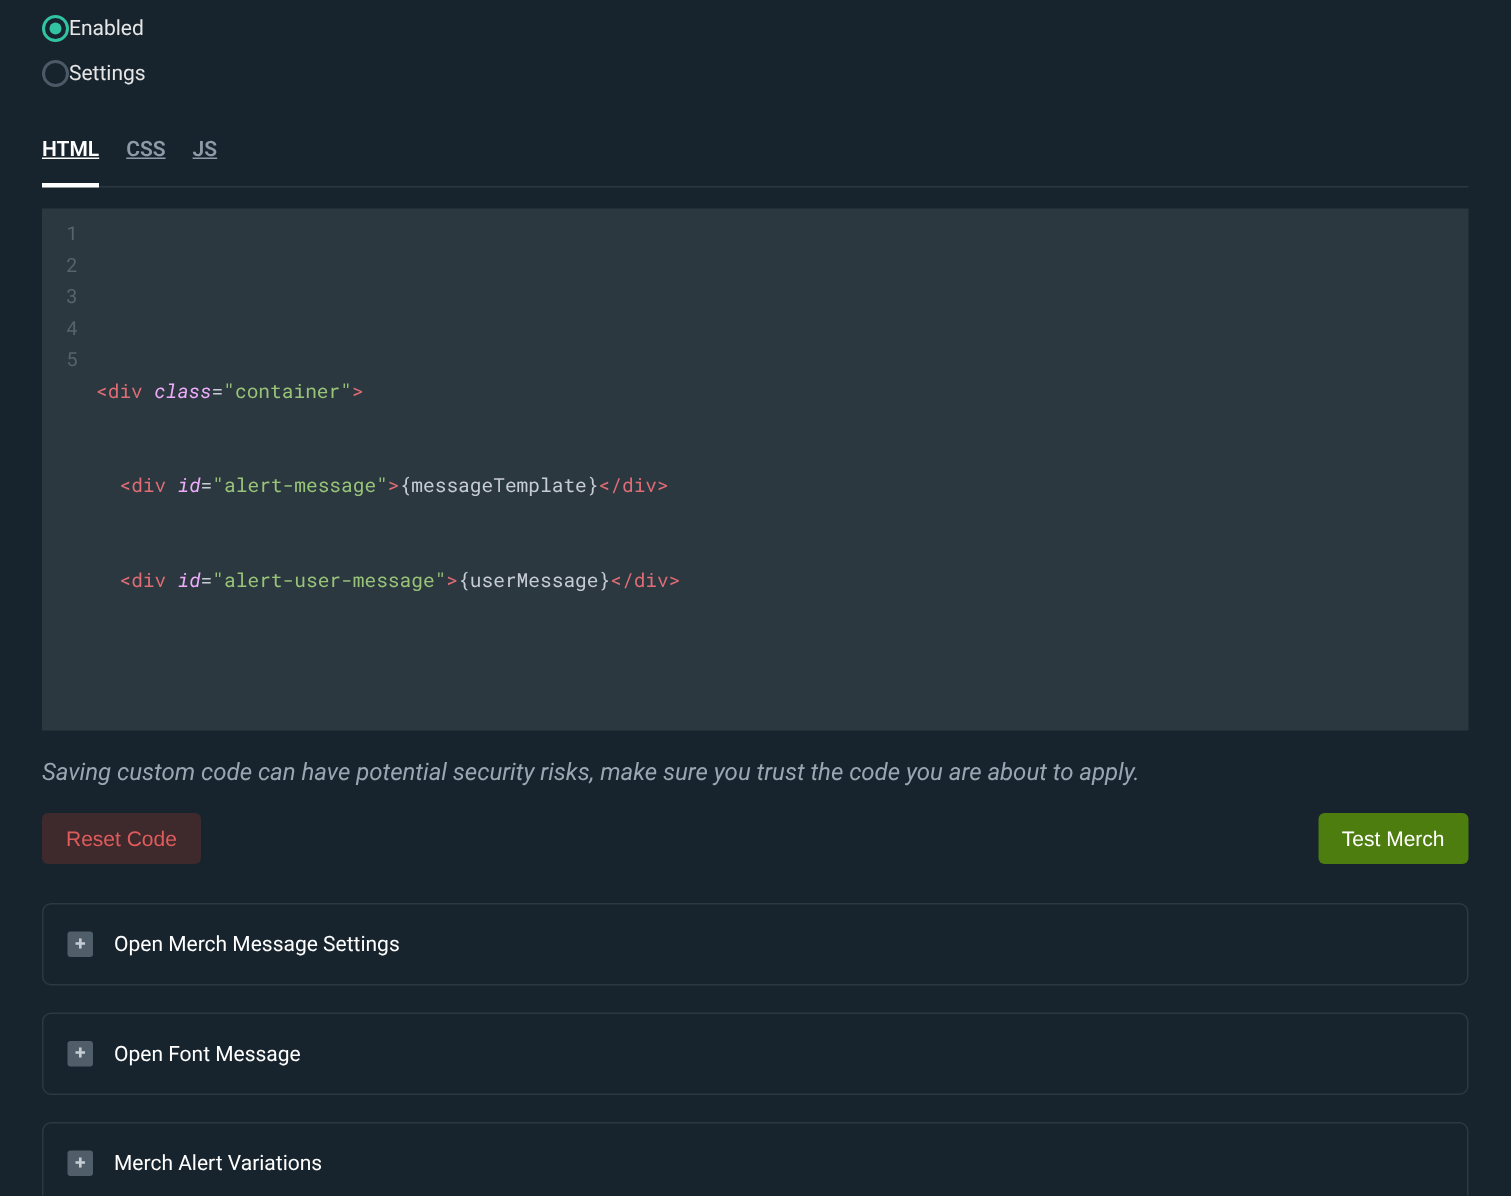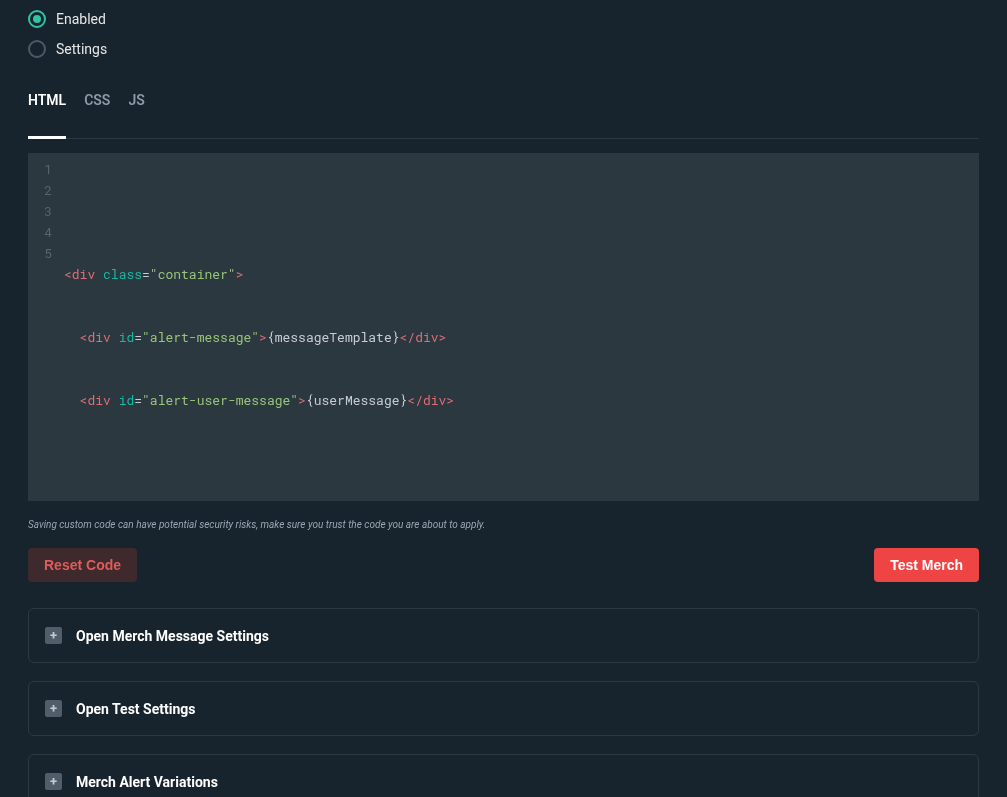--- a/index.html
+++ b/index.html
@@ -19,45 +19,46 @@
   margin-bottom: 16px;
 }
 .setting-label {
   width: 252px;
   font-size: 14px;
   font-weight: 500;
   padding-top: 6px;
   color:#e6e6e6;
 }
 .radio-group { display: flex; flex-direction: column; gap: 12px; }
-.radio-item { display: flex; align-items: center; gap: 10px; font-size: 14px; color: #e6e6e6; cursor: pointer; }
+.radio-item { display: flex; align-items: center; font-size: 14px; color: #e6e6e6; cursor: pointer; }
 .radio-circle {
   width: 18px; height: 18px;
   border-radius: 50%;
   border: 2px solid #4c5a67;
   display: flex; align-items: center; justify-content: center;
 }
 .radio-circle.selected { border-color: #31c3a2; }
 .radio-dot {
   width: 8px; height: 8px; border-radius: 50%;
   background: #31c3a2;
 }
 
 .tabs {
   display: flex;
   gap: 18px;
   border-bottom: 1px solid #2b3942;
   margin-top: 24px;
 }
 .tab {
-  padding: 10px 0 28px;
+  padding: 10px 0 14px;
   font-size: 14px;
   font-weight: 600;
   color: #8d9aa7;
   cursor: pointer;
+  text-decoration: underline;
 }
 .tab.active {
   color: #fff;
   border-bottom: 3px solid #fff;
   margin-bottom: -1px;
 }
 
 .editor {
   margin-top: 14px;
   background: #2b383f;
@@ -74,51 +75,51 @@
   color: #566470;
 }
 .gutter div { height: 21px; }
 .code {
   padding: 6px 0 0 4px;
   white-space: pre;
 }
 .code .row { height: 21px; }
 
 .t-tag   { color: #e06c75; }
-.t-attr  { color: #14b8a6; }
+.t-attr  { color: #f0abfc; font-style: italic; }
 .t-op    { color: #c6cbd4; }
 .t-str   { color: #98c379; }
 .t-text  { color: #c6cbd4; margin-top: 27px; }
 
 .warning {
   font-style: italic;
-  font-size: 10px;
+  font-size: 16px;
   color: #9aa7b3;
   margin-top: 18px;
 }
 
 .buttons {
   display: flex;
   justify-content: space-between;
   margin-top: 18px;
 }
 .btn {
   border-radius: 4px;
   padding: 9px 16px;
   font-size: 14px;
-  font-weight: 700;
+  font-weight: 400;
   cursor: pointer;
   border: none;
 }
 .btn-reset {
   background: #3e2a2c;
   color: #e05b5b;
 }
 .btn-test {
-  background: #ef4444;
+  background: #4d7c0f;
   color: #fff;
 }
 
 .accordion {
   margin-top: 26px;
   border: 1px solid #2b3942;
   border-radius: 6px;
   display: flex;
   align-items: center;
   padding: 18px 16px;
@@ -128,21 +129,21 @@
 .plus-box {
   width: 17px; height: 17px;
   background: #4f5e68;
   color: #c4ccd4;
   display: flex; align-items: center; justify-content: center;
   font-size: 13px;
   font-weight: bold;
   line-height: 1;
   border-radius: 2px;
 }
-.acc-title { font-size: 14px; font-weight: 700; color: #fff; text-align: right; }
+.acc-title { font-size: 14px; font-weight: 400; color: #fff; text-align: right; }
 </style>
 </head>
 <body>
 
 <div class="setting-row">
   <div class="radio-group">
     <div class="radio-item">
       <span class="radio-circle selected">
           <span class="radio-dot"></span>
         </span>
@@ -183,18 +184,18 @@
   <button class="btn btn-reset">Reset Code</button>
   <button class="btn btn-test">Test Merch</button>
 </div>
 
 <div class="accordion">
   <span class="plus-box">+</span>
   <span class="acc-title">Open Merch Message Settings</span>
 </div>
 <div class="accordion">
   <span class="plus-box">+</span>
-  <span class="acc-title">Open Test Settings</span>
+  <span class="acc-title">Open Font Message</span>
 </div>
 <div class="accordion">
   <span class="plus-box">+</span>
   <span class="acc-title">Merch Alert Variations</span>
 </div>
 
 </body></html>

